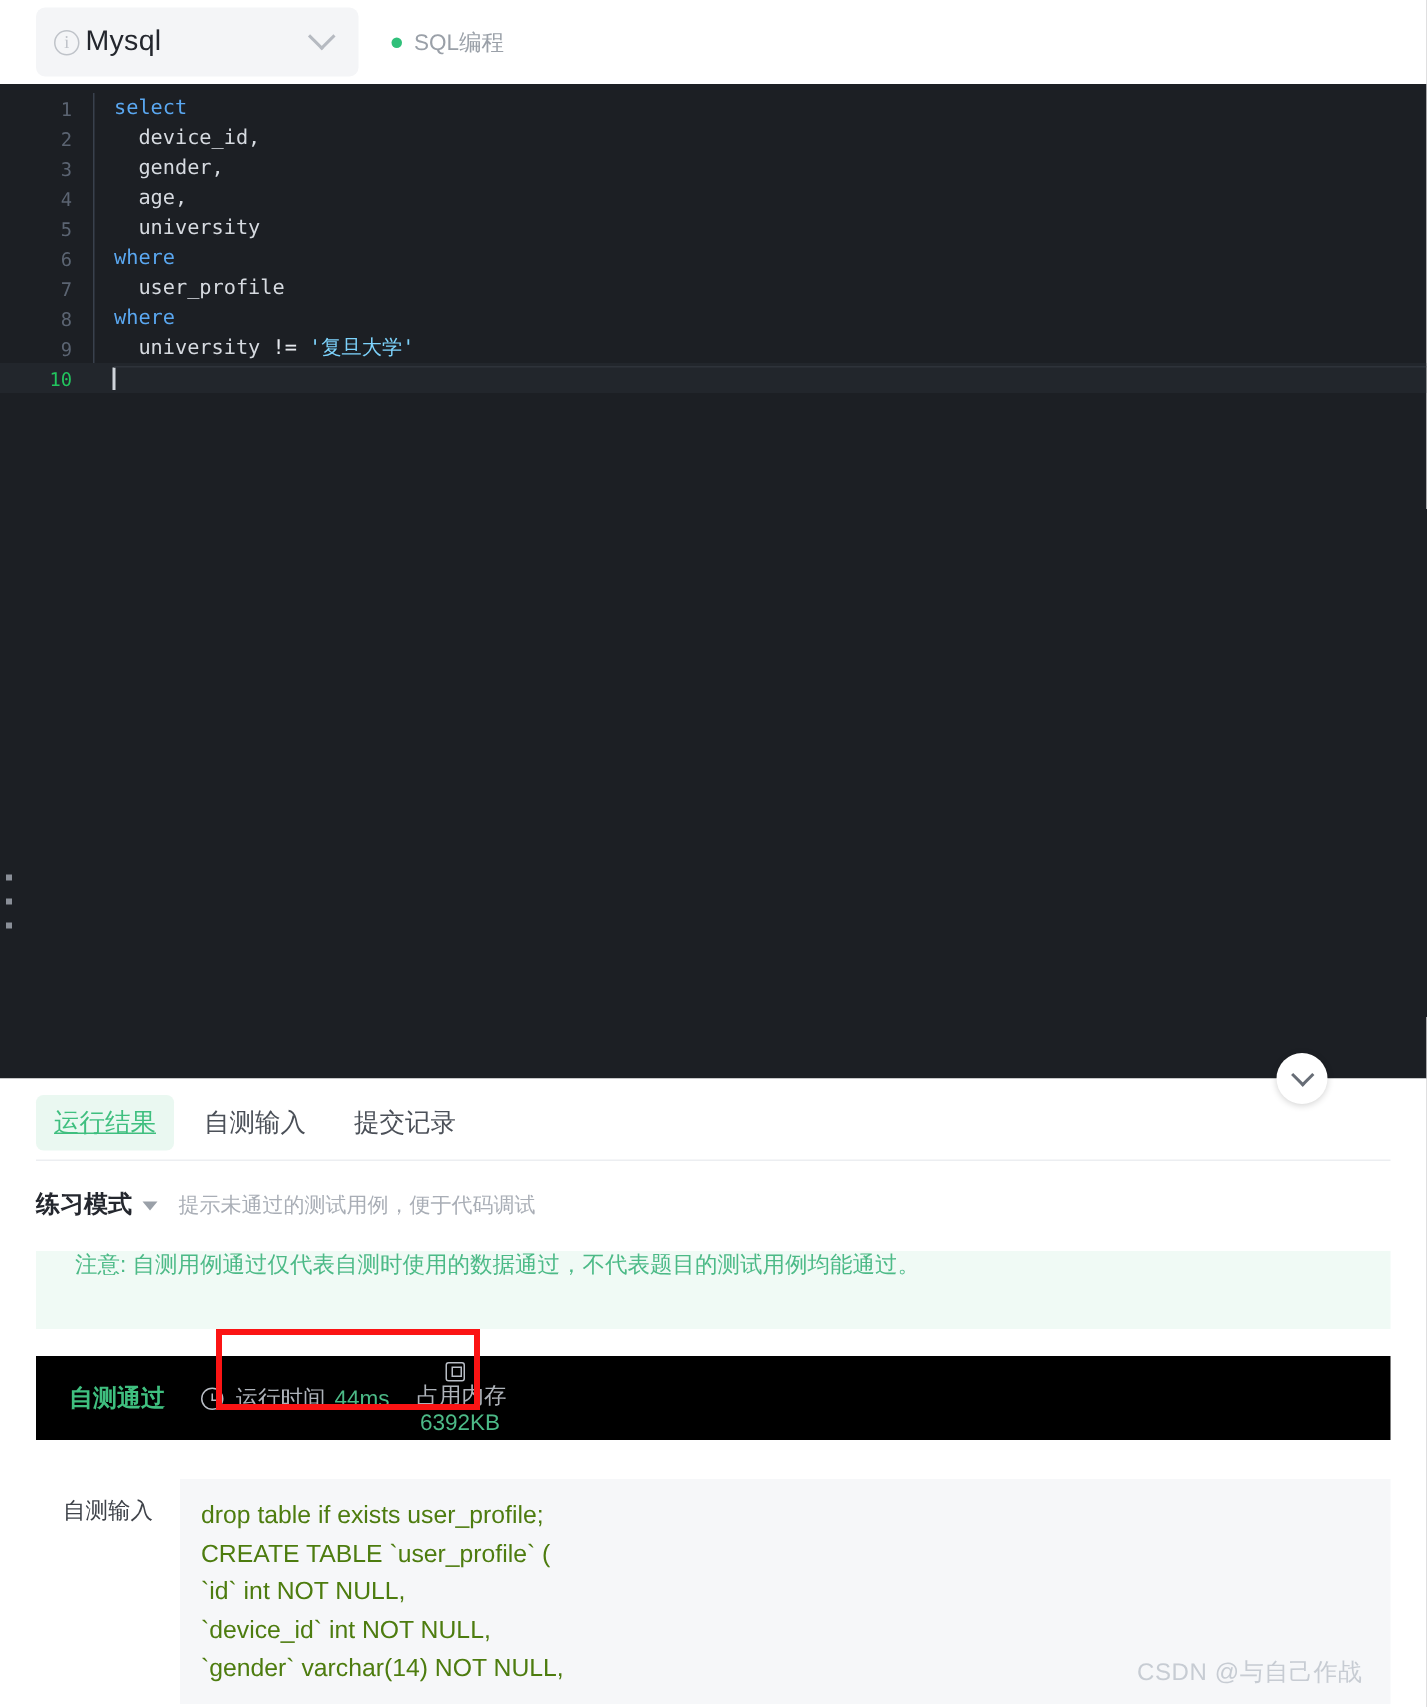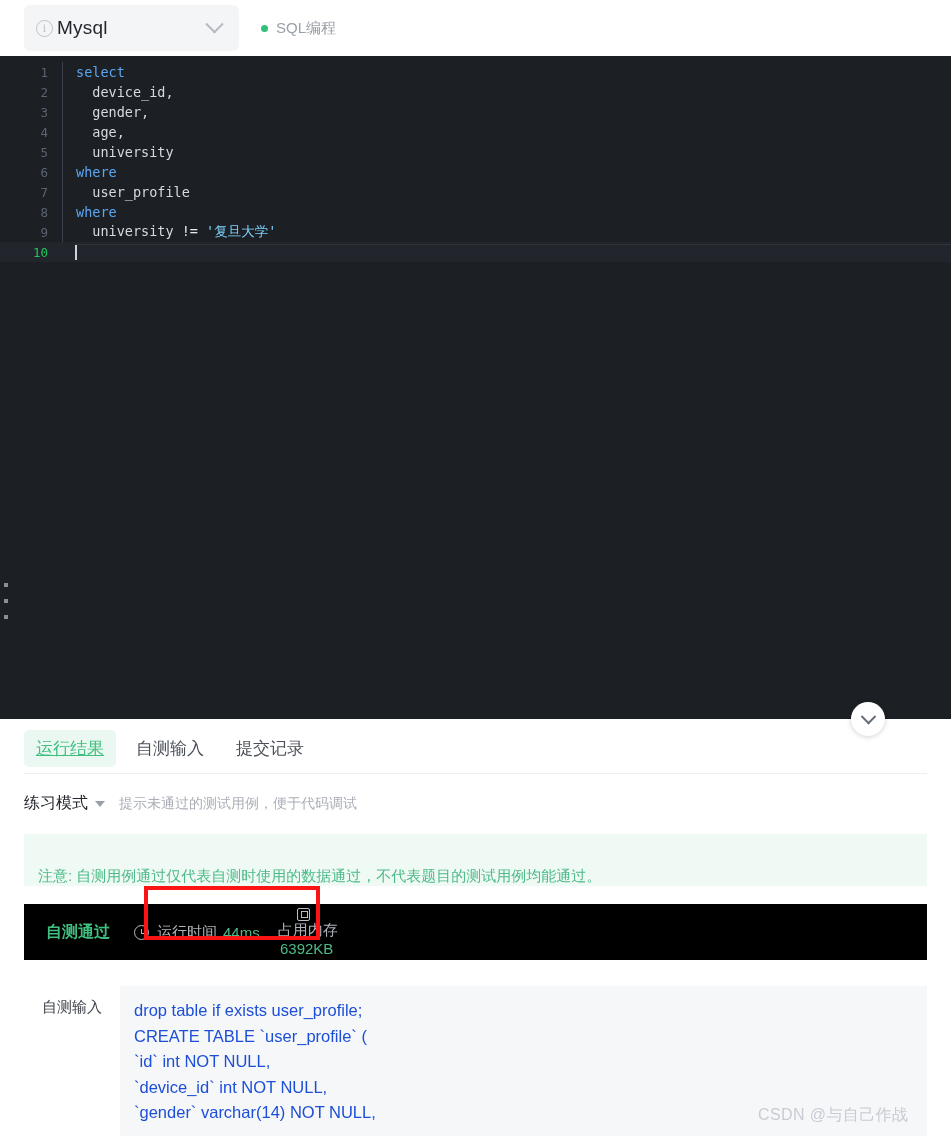--- a/index.html
+++ b/index.html
@@ -107,31 +107,31 @@
   }
   .tab.active { color:#3fbf7f; background:#eaf8f1;text-decoration:underline; }
   .tabs-divider {
     position:absolute; left:24px; top:773px; width:903px; height:1px;
     background:#eceef1;
   }
 
   .mode-row {
     display:flex; align-items:center; padding-left:24px; margin-top:16px;
   }
-  .mode-name { font-size:16px; font-weight:normal; color:#24272e; }
+  .mode-name { font-size:16px; font-weight:bold; color:#24272e; }
   .mode-caret {
     width:0; height:0; margin-left:7px;
     border-left:5px solid transparent; border-right:5px solid transparent;
     border-top:6px solid #9aa0a8; cursor:pointer;
   }
   .mode-hint { margin-left:14px; font-size:14px; color:#a9aeb6; }
 
   .notice {
     margin:20px 24px 0 24px; height:52px; background:#f0faf5;
-    display:flex; align-items:flex-end; padding-left:14px;
+    display:flex; align-items:flex-start; padding-left:26px;
   }
   .notice-txt { font-size:15px; color:#4cba87; }
 
   .status {
     margin:18px 24px 0 24px; height:56px; background:#000000;
     display:flex; align-items:center; padding-left:22px; position:relative;
   }
   .pass { font-size:16px; font-weight:bold; color:#3fbf7f; }
   .metric { display:flex; align-items:center; margin-left:24px; }
   .metric.second { margin-left:10px;flex-direction:column; }
@@ -166,21 +166,21 @@
   
   .input-row { display:flex; margin:26px 24px 0 24px; }
   .input-label {
     width:96px; font-size:15px; color:#3f434a; padding-top:12px; flex:none;
     text-align:center;
   }
   .input-code {
     flex:1; background:#f6f7f9; padding:12px 0 0 14px; min-height:150px;
   }
   .input-code div {
-    font-size:16.5px; color:#1d4ed8; line-height:25.5px;
+    font-size:16.5px; color:#4d7c0f; line-height:25.5px;
     font-family:"Liberation Sans", sans-serif; white-space:pre;
   }
 
   .watermark {
     position:absolute; left:758px; top:1105px;
     font-size:16px; color:#c7ccd3; letter-spacing:.4px;
   }
 </style>
 </head>
 <body>

